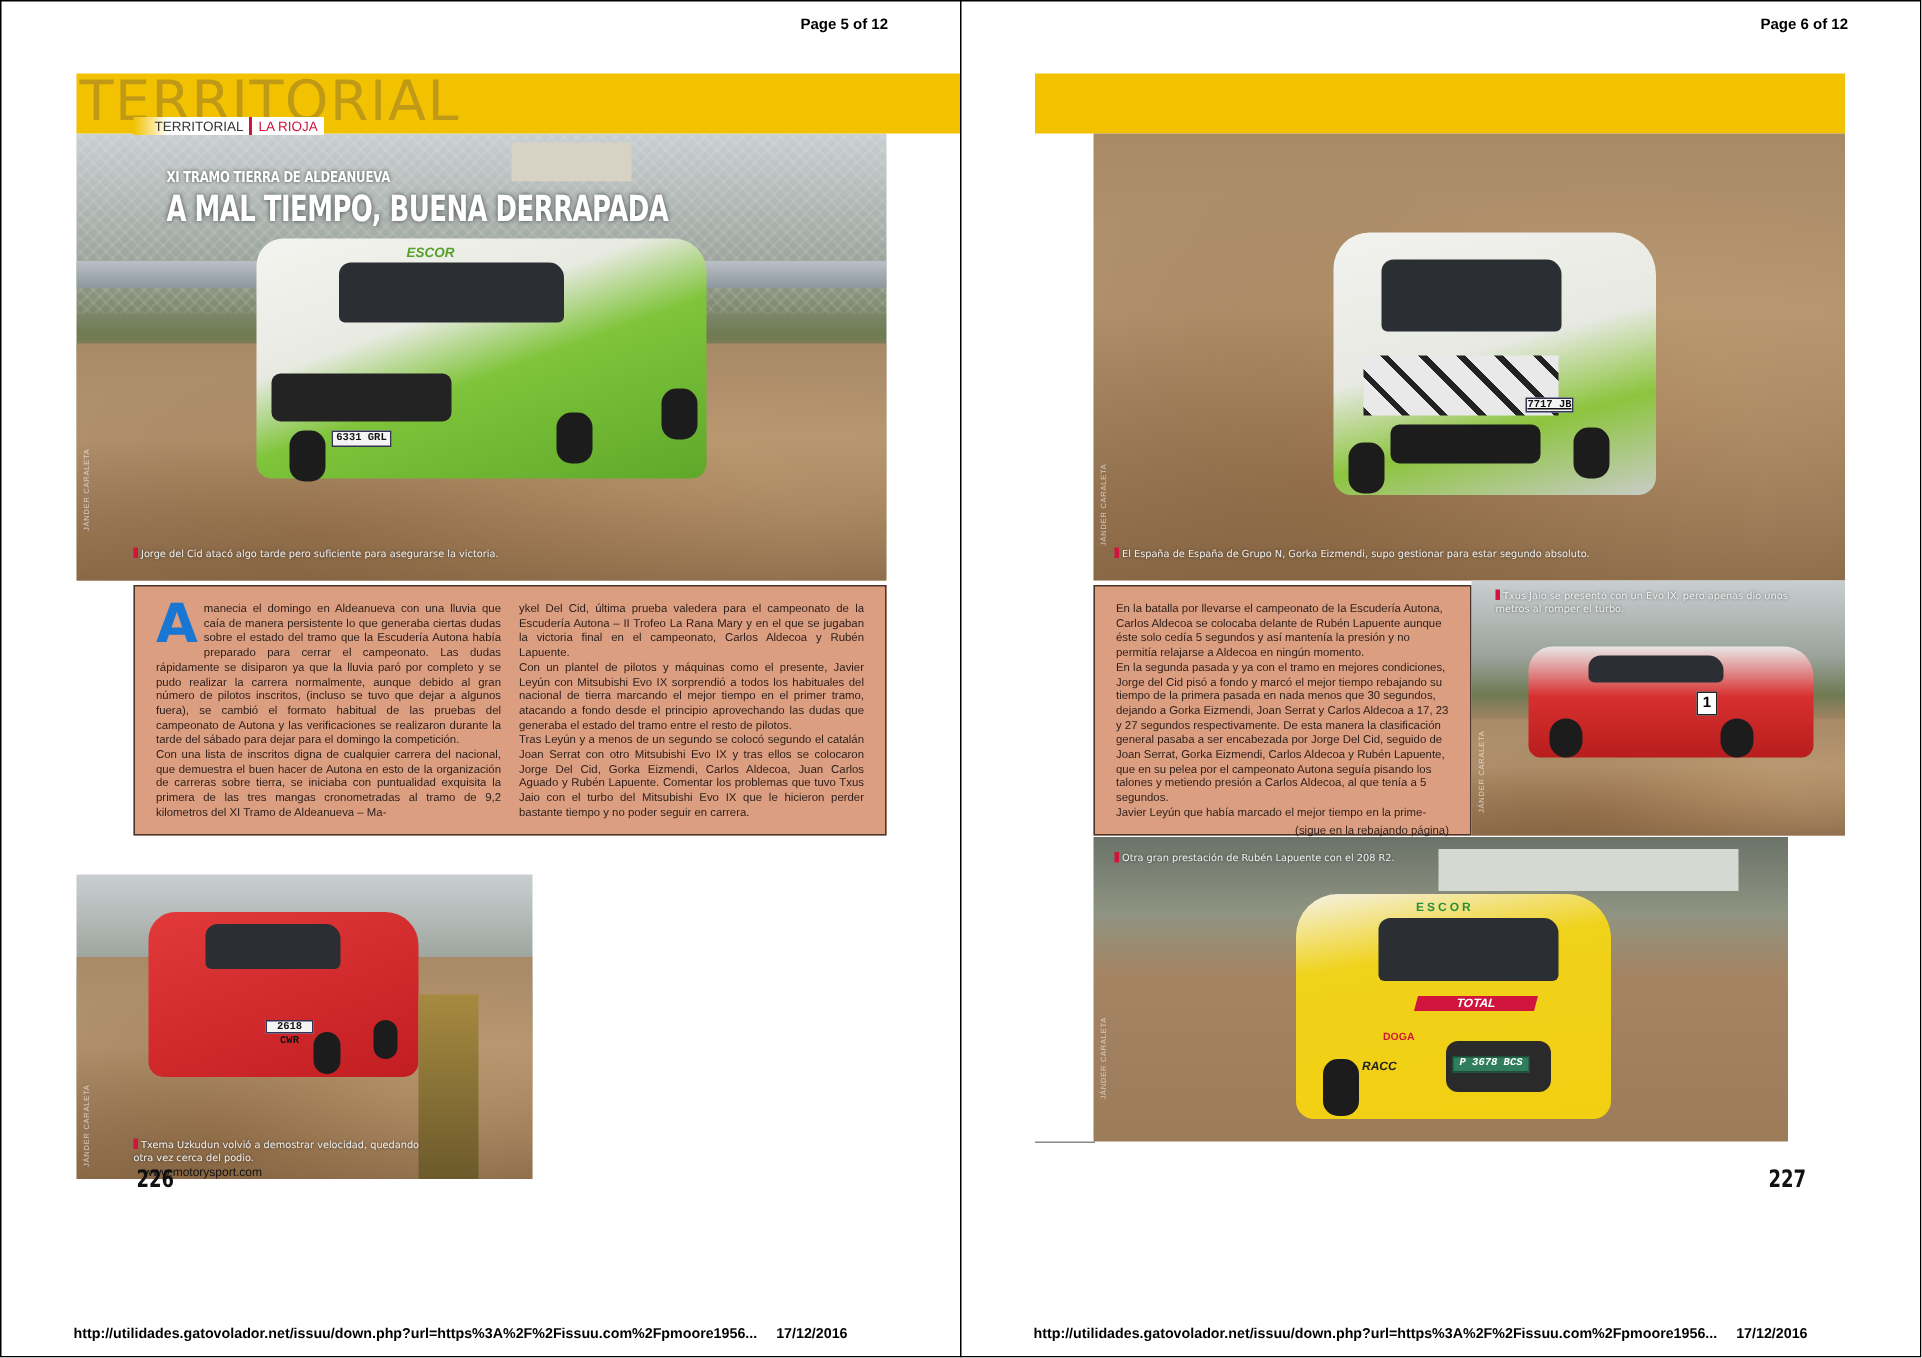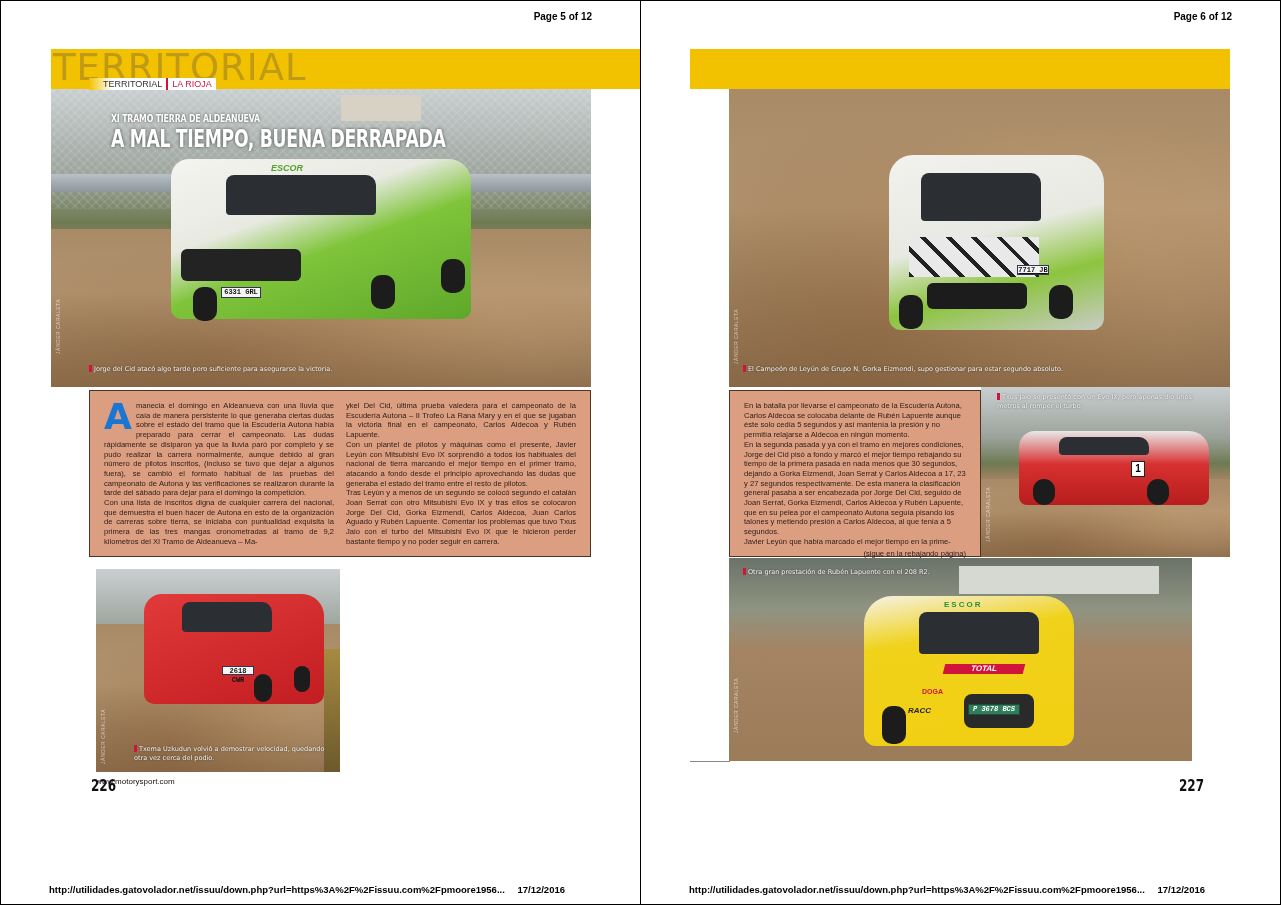--- a/index.html
+++ b/index.html
@@ -103,21 +103,21 @@
       <p>manecia el domingo en Aldeanueva con una lluvia que caía de manera persistente lo que generaba ciertas dudas sobre el estado del tramo que la Escudería Autona había preparado para cerrar el campeonato. Las dudas rápidamente se disiparon ya que la lluvia paró por completo y se pudo realizar la carrera normalmente, aunque debido al gran número de pilotos inscritos, (incluso se tuvo que dejar a algunos fuera), se cambió el formato habitual de las pruebas del campeonato de Autona y las verificaciones se realizaron durante la tarde del sábado para dejar para el domingo la competición.</p>
       <p>Con una lista de inscritos digna de cualquier carrera del nacional, que demuestra el buen hacer de Autona en esto de la organización de carreras sobre tierra, se iniciaba con puntualidad exquisita la primera de las tres mangas cronometradas al tramo de 9,2 kilometros del XI Tramo de Aldeanueva – Ma-</p>
     </div>
     <div class="article-col">
       <p>ykel Del Cid, última prueba valedera para el campeonato de la Escudería Autona – II Trofeo La Rana Mary y en el que se jugaban la victoria final en el campeonato, Carlos Aldecoa y Rubén Lapuente.</p>
       <p>Con un plantel de pilotos y máquinas como el presente, Javier Leyún con Mitsubishi Evo IX sorprendió a todos los habituales del nacional de tierra marcando el mejor tiempo en el primer tramo, atacando a fondo desde el principio aprovechando las dudas que generaba el estado del tramo entre el resto de pilotos.</p>
       <p>Tras Leyún y a menos de un segundo se colocó segundo el catalán Joan Serrat con otro Mitsubishi Evo IX y tras ellos se colocaron Jorge Del Cid, Gorka Eizmendi, Carlos Aldecoa, Juan Carlos Aguado y Rubén Lapuente. Comentar los problemas que tuvo Txus Jaio con el turbo del Mitsubishi Evo IX que le hicieron perder bastante tiempo y no poder seguir en carrera.</p>
     </div>
   </div>
 
-  <div class="photo sky-fence" style="left:50px; top:568px; width:244px; height:203px;margin-left:45px;">
+  <div class="photo sky-fence" style="left:50px; top:582px; width:304px; height:203px;">
     <div class="photo dirt" style="left:0; top:55px; width:100%; height:150px;"></div>
     <div class="car" style="left:48px; top:25px; width:180px; height:110px; background:linear-gradient(160deg,#e23a3a,#c21d22);">
       <div class="glass" style="left:38px; top:8px; width:90px; height:30px;"></div>
       <div class="plate" style="left:78px; top:72px; width:32px; height:9px;">2618 CWR</div>
       <div class="wheel" style="left:110px; top:80px; width:18px; height:28px;"></div>
       <div class="wheel" style="left:150px; top:72px; width:16px; height:26px;"></div>
     </div>
     <div style="position:absolute; left:228px; top:80px; width:40px; height:123px; background:linear-gradient(180deg,#a68a40,#6c5a2c);"></div>
     <div class="photo-credit" style="left:4px; top:140px;">JÁNDER CARALETA</div>
     <div class="caption" style="left:38px; top:176px; width:200px;"><span class="bullet"></span><span>Txema Uzkudun volvió a demostrar velocidad, quedando otra vez cerca del podio.</span></div>
@@ -141,21 +141,21 @@
   <div class="photo dirt" style="left:88px; top:88px; width:501px; height:298px;">
     <div class="car" style="left:160px; top:66px; width:215px; height:175px; background:linear-gradient(165deg,#f2f2ee 0%,#e7e9e2 45%,#8cc43e 70%,#c9ccc6 100%); border-radius:24px 28px 12px 12px;">
       <div class="glass" style="left:32px; top:18px; width:120px; height:48px;"></div>
       <div style="position:absolute; left:20px; top:82px; width:130px; height:40px; background:repeating-linear-gradient(45deg,#222 0 4px,#e9e9e9 4px 18px);"></div>
       <div style="position:absolute; left:38px; top:128px; width:100px; height:26px; background:#1c1c1c; border-radius:6px;"></div>
       <div class="plate" style="left:128px; top:110px; width:32px; height:10px;text-decoration:underline;">7717 JB</div>
       <div class="wheel" style="left:10px; top:140px;"></div>
       <div class="wheel" style="left:160px; top:130px;"></div>
     </div>
     <div class="photo-credit" style="left:4px; top:220px;">JÁNDER CARALETA</div>
-    <div class="caption" style="left:14px; top:276px;"><span class="bullet"></span><span>El Campeón de Leyún de Grupo N, Gorka Eizmendi, supo gestionar para estar segundo absoluto.</span></div>
+    <div class="caption" style="left:14px; top:276px;"><span class="bullet"></span><span>El España de España de Grupo N, Gorka Eizmendi, supo gestionar para estar segundo absoluto.</span></div>
   </div>
 
   <div id="right-article" class="article-box">
     <p>En la batalla por llevarse el campeonato de la Escudería Autona, Carlos Aldecoa se colocaba delante de Rubén Lapuente aunque éste solo cedía 5 segundos y así mantenía la presión y no permitía relajarse a Aldecoa en ningún momento.</p>
     <p>En la segunda pasada y ya con el tramo en mejores condiciones, Jorge del Cid pisó a fondo y marcó el mejor tiempo rebajando su tiempo de la primera pasada en nada menos que 30 segundos, dejando a Gorka Eizmendi, Joan Serrat y Carlos Aldecoa a 17, 23 y 27 segundos respectivamente. De esta manera la clasificación general pasaba a ser encabezada por Jorge Del Cid, seguido de Joan Serrat, Gorka Eizmendi, Carlos Aldecoa y Rubén Lapuente, que en su pelea por el campeonato Autona seguía pisando los talones y metiendo presión a Carlos Aldecoa, al que tenía a 5 segundos.</p>
     <p>Javier Leyún que había marcado el mejor tiempo en la prime-</p>
     <p class="continued">(sigue en la rebajando página)</p>
   </div>
 
   <div class="photo sky-fence" style="left:340px; top:386px; width:249px; height:170px;">

